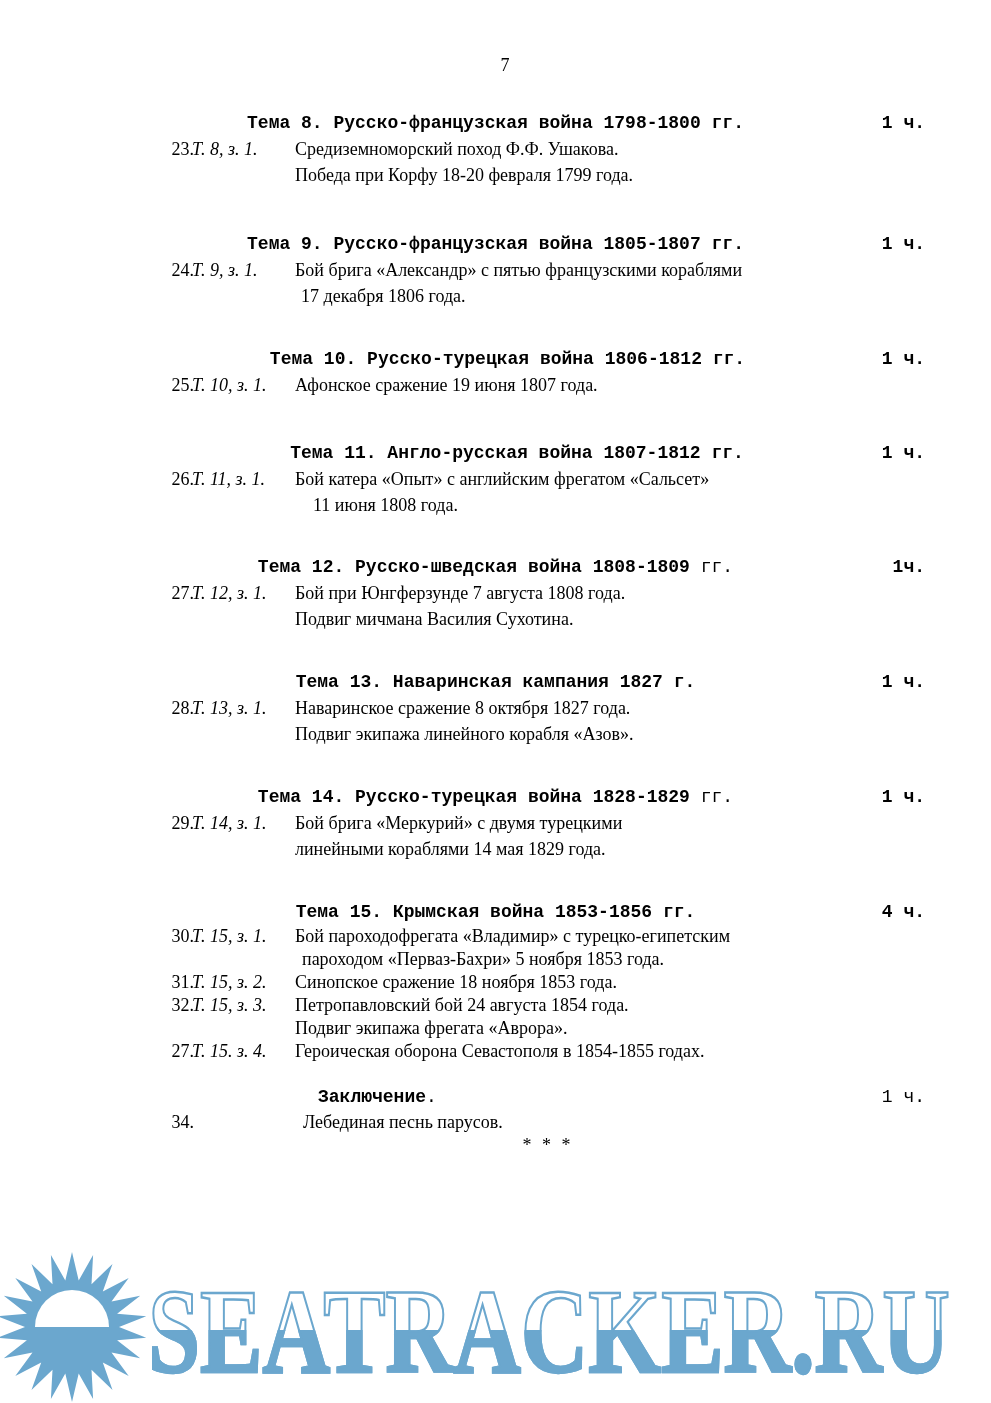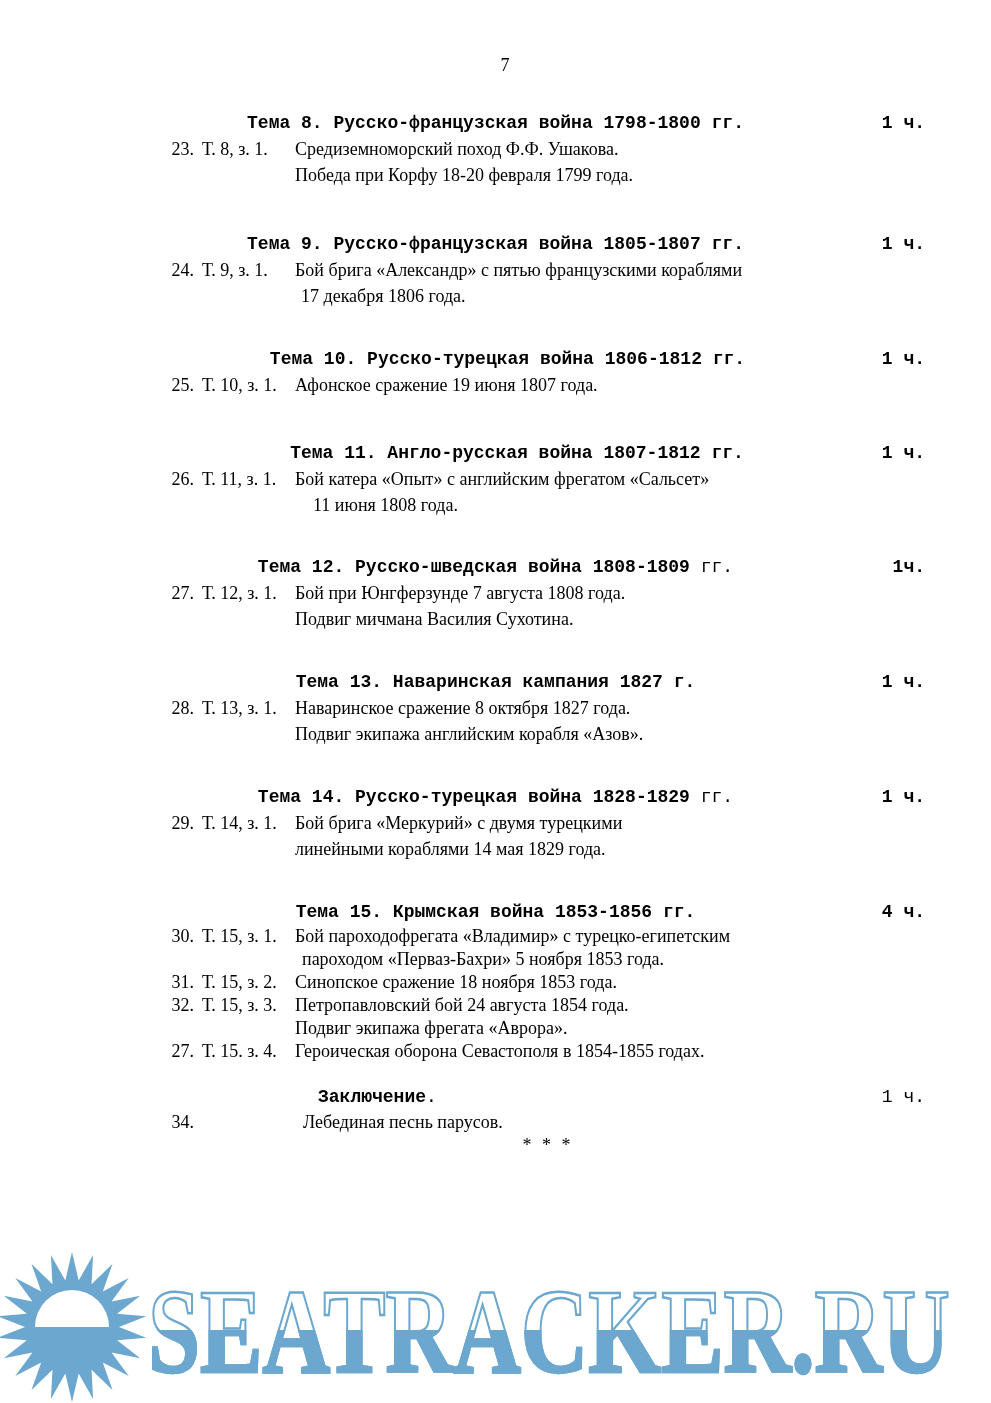--- a/index.html
+++ b/index.html
@@ -13,21 +13,21 @@
   #doc{position:relative;}
   .sec{--lh:26px;}
   .line{position:relative;height:var(--lh);line-height:var(--lh);}
   .head{height:26px;line-height:26px;text-align:center;font-family:Liberation Mono, monospace;}
   .title{font-weight:bold;}
   .title .tail{font-weight:normal;}
   .title-left{position:absolute;left:318px;text-align:left;}
   .hours{position:absolute;right:66px;font-weight:bold;}
   .hours-regular{font-weight:normal;}
   .num{position:absolute;left:158px;width:36px;text-align:right;}
-  .code{position:absolute;left:202px;}
+  .code{position:absolute;left:192px;font-style:italic;}
   .txt{position:absolute;left:295px;white-space:nowrap;}
   .star-txt{position:absolute;left:295px;width:506px;text-align:center;letter-spacing:3px;}
   
   .watermark{position:absolute;left:0;top:1252px;width:991px;height:151px;pointer-events:none;}
   .sun{position:absolute;left:-3px;top:0;width:150px;height:150px;}
   .wm-text{
     position:absolute;left:148px;top:13px;display:inline-block;white-space:nowrap;
     font-family:"Liberation Serif",serif;font-weight:bold;font-size:120px;line-height:133px;
     color:transparent;
     -webkit-text-stroke:2.5px var(--wm);
@@ -97,21 +97,21 @@
         </div>
       </div>
       <div class="sec" style="--lh: 26px;">
         <div class="line head" style="margin-top: 37px;"><span class="title"><span>Тема 13. Наваринская кампания 1827 г.</span></span><span class="hours">1 ч.</span></div>
         <div class="line">
           <span class="num">28.</span>
           <span class="code">Т. 13, з. 1.</span>
           <span class="txt">Наваринское сражение 8 октября 1827 года.</span>
         </div>
         <div class="line">
-          <span class="txt">Подвиг экипажа английским корабля «Азов».</span>
+          <span class="txt">Подвиг экипажа линейного корабля «Азов».</span>
         </div>
       </div>
       <div class="sec" style="--lh: 26px;">
         <div class="line head" style="margin-top: 37px;"><span class="title"><span>Тема 14. Русско-турецкая война 1828-1829</span><span class="tail"> гг.</span></span><span class="hours">1 ч.</span></div>
         <div class="line">
           <span class="num">29.</span>
           <span class="code">Т. 14, з. 1.</span>
           <span class="txt">Бой брига «Меркурий» с двумя турецкими</span>
         </div>
         <div class="line">

